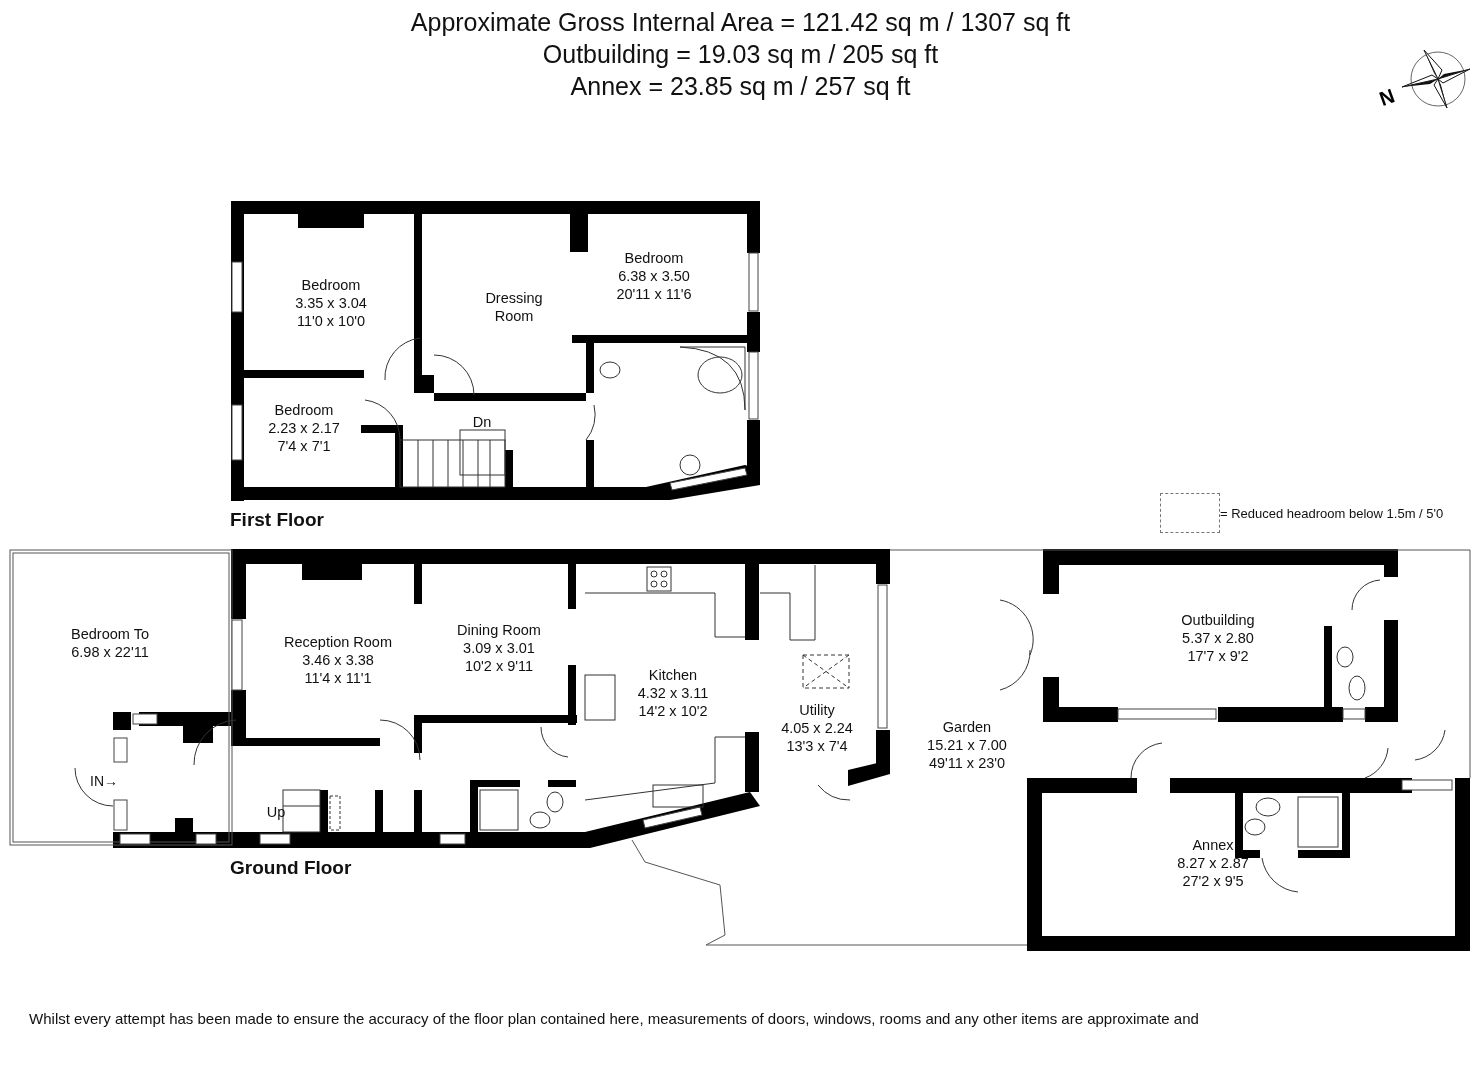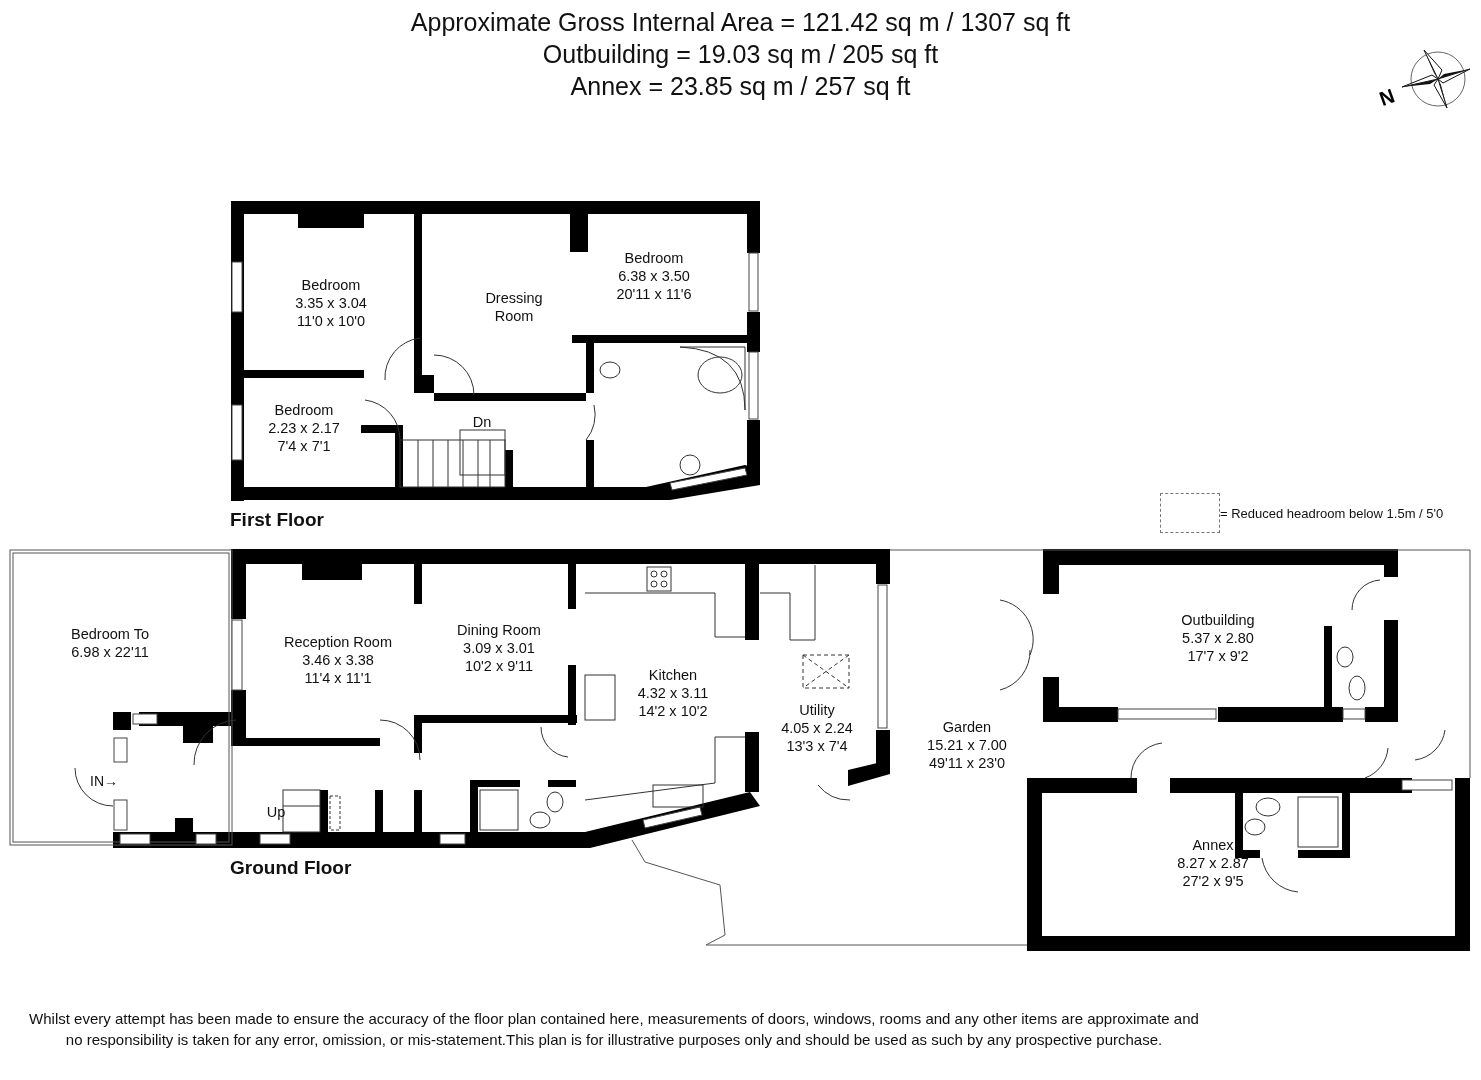--- a/index.html
+++ b/index.html
@@ -274,14 +274,13 @@
   <div>27'2 x 9'5</div>
 </div>
 <div class="lbl" style="left:276px; top:803px;">Up</div>
 <div class="inarrow" style="left:90px; top:773px;">
   <span>IN</span><span>→</span>
 </div>
 <div class="floor-title" style="left:230px; top:857px;">Ground Floor</div>
 
 <div class="footer">
   <div class="disc">Whilst every attempt has been made to ensure the accuracy of the floor plan contained here, measurements of doors, windows, rooms and any other items are approximate and</div>
-  <div class="disc">no responsibility is taken for any error, omission, or mis-statement.This plan is for illustrative purposes only and should be used as such by any prospective purchase.</div>
 </div>
 
 </body></html>

